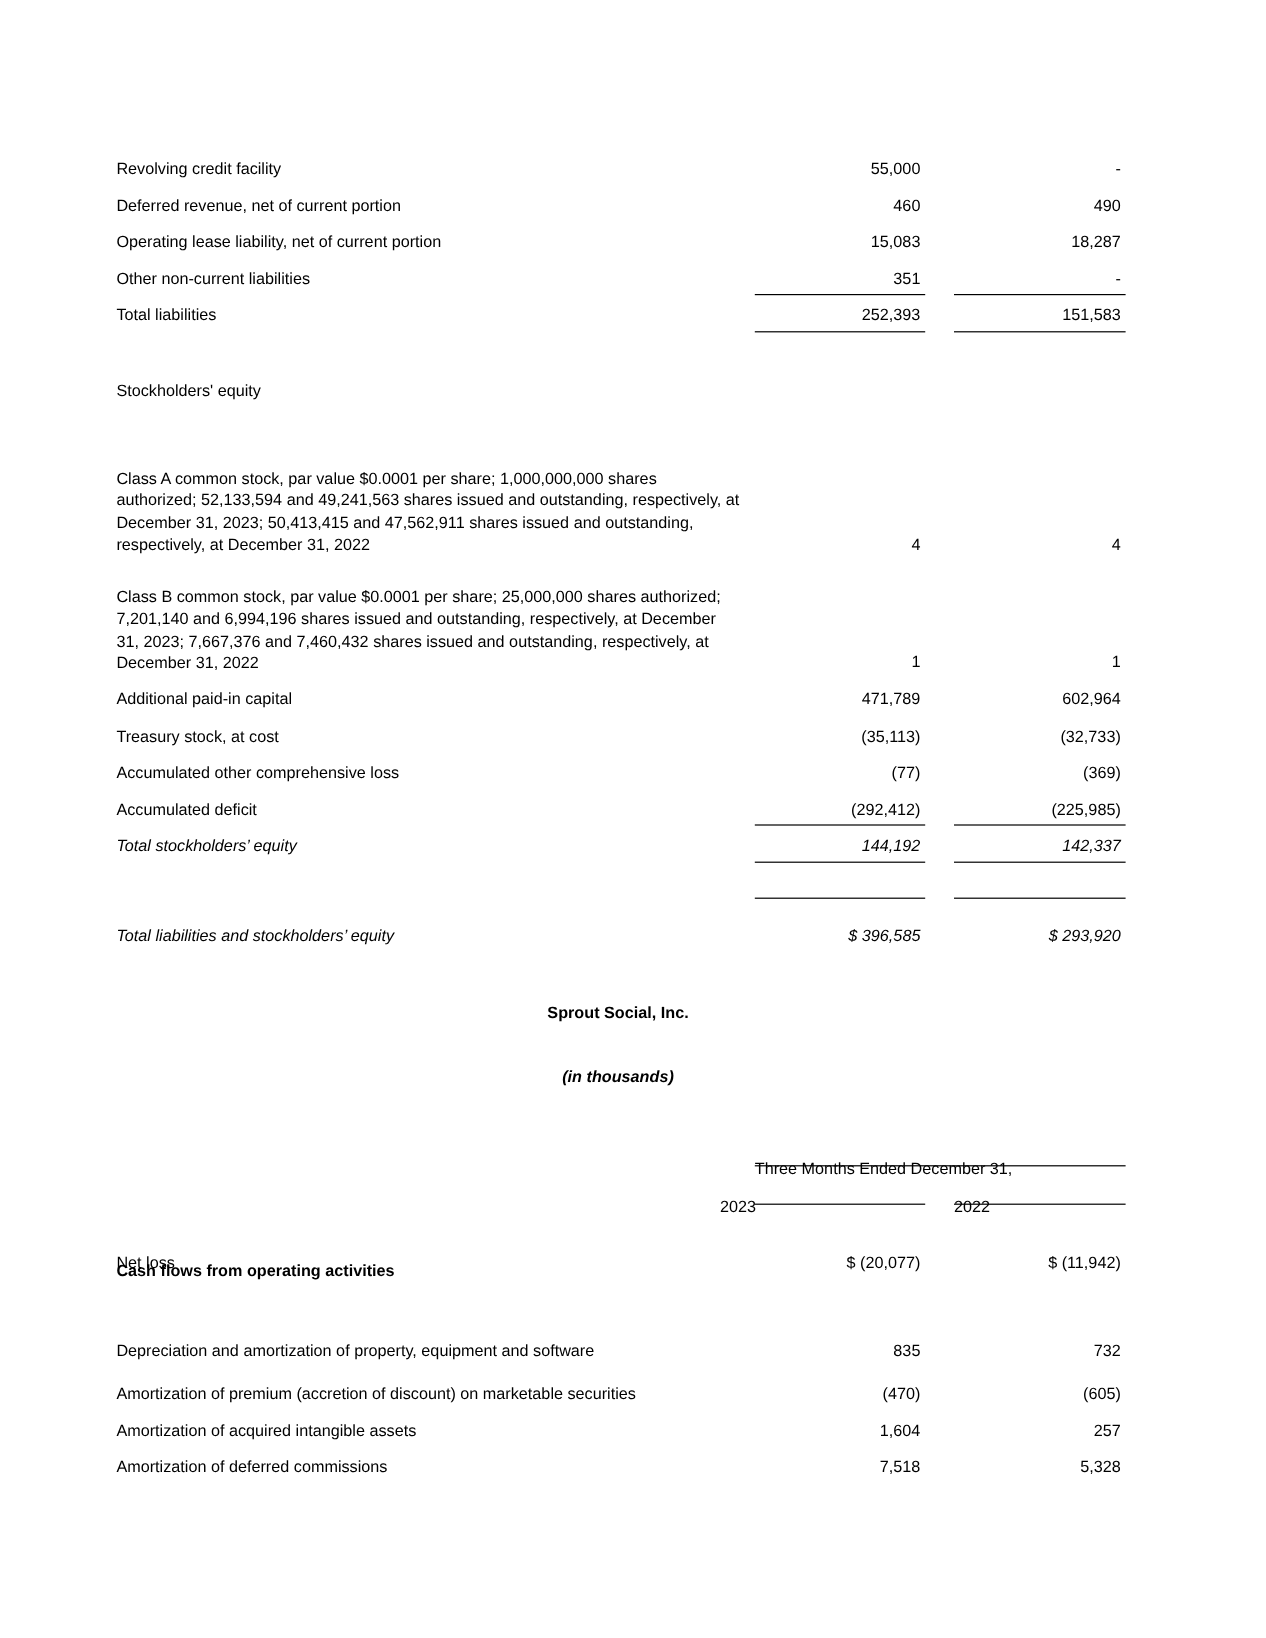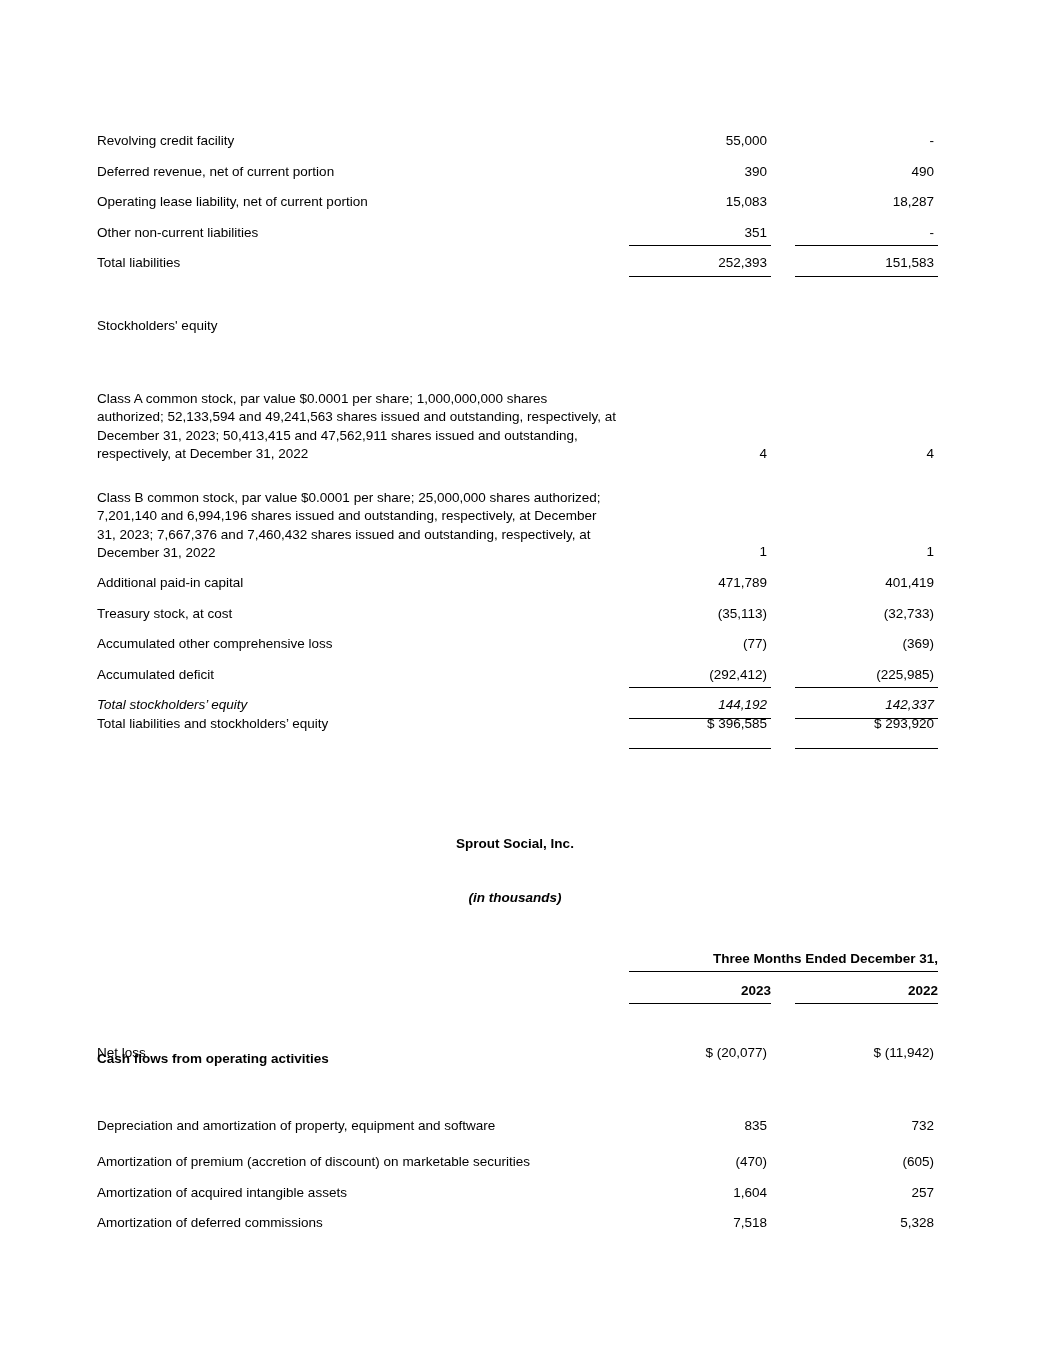--- a/index.html
+++ b/index.html
@@ -10,35 +10,35 @@
     .label.wrap { white-space: normal; width: 520px; line-height: 18.3px; }
     .val { position: absolute; top: 0; text-align: right; white-space: nowrap; }
     .va { left: 532px; width: 138px; }
     .vb { left: 698px; width: 139px; }
     .rule { position: absolute; height: 0; border-top: 1.5px solid #000; }
     .ra { left: 629px; width: 142px; }
     .rb { left: 795px; width: 143px; }
     .bold { font-weight: bold; }
     .center { position: absolute; left: 0; width: 1030px; text-align: center; }
     .italic { font-style: italic; }
-    .colhead { position: absolute; text-align: right; font-weight: bold; }
+    .colhead { position: absolute; text-align: left; font-weight: normal; margin-top: 15px; }
   </style>
 </head>
 <body>
 
 <div class="page">
 
   <div class="row" style="top:133px;">
     <span class="label">Revolving credit facility</span>
     <span class="val va">55,000</span>
     <span class="val vb">-</span>
   </div>
   <div class="row" style="top:164px;">
     <span class="label">Deferred revenue, net of current portion</span>
-    <span class="val va">390</span>
+    <span class="val va">460</span>
     <span class="val vb">490</span>
   </div>
   <div class="row" style="top:194px;">
     <span class="label">Operating lease liability, net of current portion</span>
     <span class="val va">15,083</span>
     <span class="val vb">18,287</span>
   </div>
   <div class="row" style="top:225px;">
     <span class="label">Other non-current liabilities</span>
     <span class="val va">351</span>
@@ -66,21 +66,21 @@
 
   <div class="row" style="top:489px; height:75px;">
     <span class="label wrap">Class B common stock, par value $0.0001 per share; 25,000,000 shares authorized; 7,201,140 and 6,994,196 shares issued and outstanding, respectively, at December 31, 2023; 7,667,376 and 7,460,432 shares issued and outstanding, respectively, at December 31, 2022</span>
     <span class="val va" style="top:55px;">1</span>
     <span class="val vb" style="top:55px;">1</span>
   </div>
 
   <div class="row" style="top:575px;">
     <span class="label">Additional paid-in capital</span>
     <span class="val va">471,789</span>
-    <span class="val vb">401,419</span>
+    <span class="val vb">602,964</span>
   </div>
   <div class="row" style="top:606px;">
     <span class="label">Treasury stock, at cost</span>
     <span class="val va">(35,113)</span>
     <span class="val vb">(32,733)</span>
   </div>
   <div class="row" style="top:636px;">
     <span class="label">Accumulated other comprehensive loss</span>
     <span class="val va">(77)</span>
     <span class="val vb">(369)</span>
@@ -92,34 +92,34 @@
   </div>
   <div class="rule ra" style="top:687px;"></div>
   <div class="rule rb" style="top:687px;"></div>
   <div class="row" style="top:697px;font-style:italic;">
     <span class="label">Total stockholders’ equity</span>
     <span class="val va">144,192</span>
     <span class="val vb">142,337</span>
   </div>
   <div class="rule ra" style="top:718px;"></div>
   <div class="rule rb" style="top:718px;"></div>
-  <div class="row" style="top:716px;">
+  <div class="row" style="top:772px;font-style:italic;">
     <span class="label">Total liabilities and stockholders’ equity</span>
     <span class="val va">$ 396,585</span>
     <span class="val vb">$ 293,920</span>
   </div>
   <div class="rule ra" style="top:748px;"></div>
   <div class="rule rb" style="top:748px;"></div>
 
   <div class="center bold" style="top:836px;">Sprout Social, Inc.</div>
   <div class="center bold italic" style="top:890px;">(in thousands)</div>
 
   <div class="colhead" style="left:629px; width:309px; top:951px;">Three Months Ended December 31,</div>
   <div class="rule" style="left:629px; width:309px; top:971px;"></div>
-  <div class="colhead" style="left:629px; width:142px; top:983px;">2023</div>
+  <div class="colhead" style="left:600px; width:142px; top:983px;">2023</div>
   <div class="colhead" style="left:795px; width:143px; top:983px;">2022</div>
   <div class="rule ra" style="top:1003px;"></div>
   <div class="rule rb" style="top:1003px;"></div>
 
   <div class="row" style="top:1015px;margin-top:36px;">
     <span class="label bold">Cash flows from operating activities</span>
   </div>
   <div class="row" style="top:1045px;">
     <span class="label">Net loss</span>
     <span class="val va">$ (20,077)</span>

